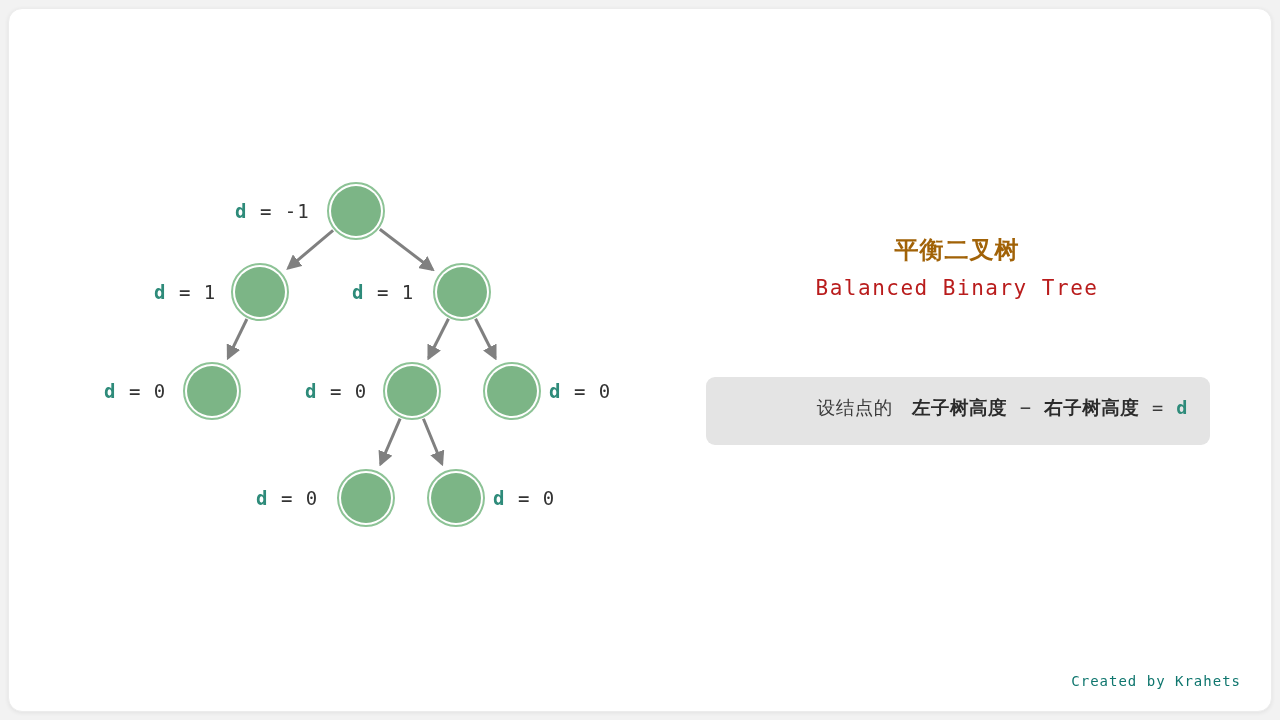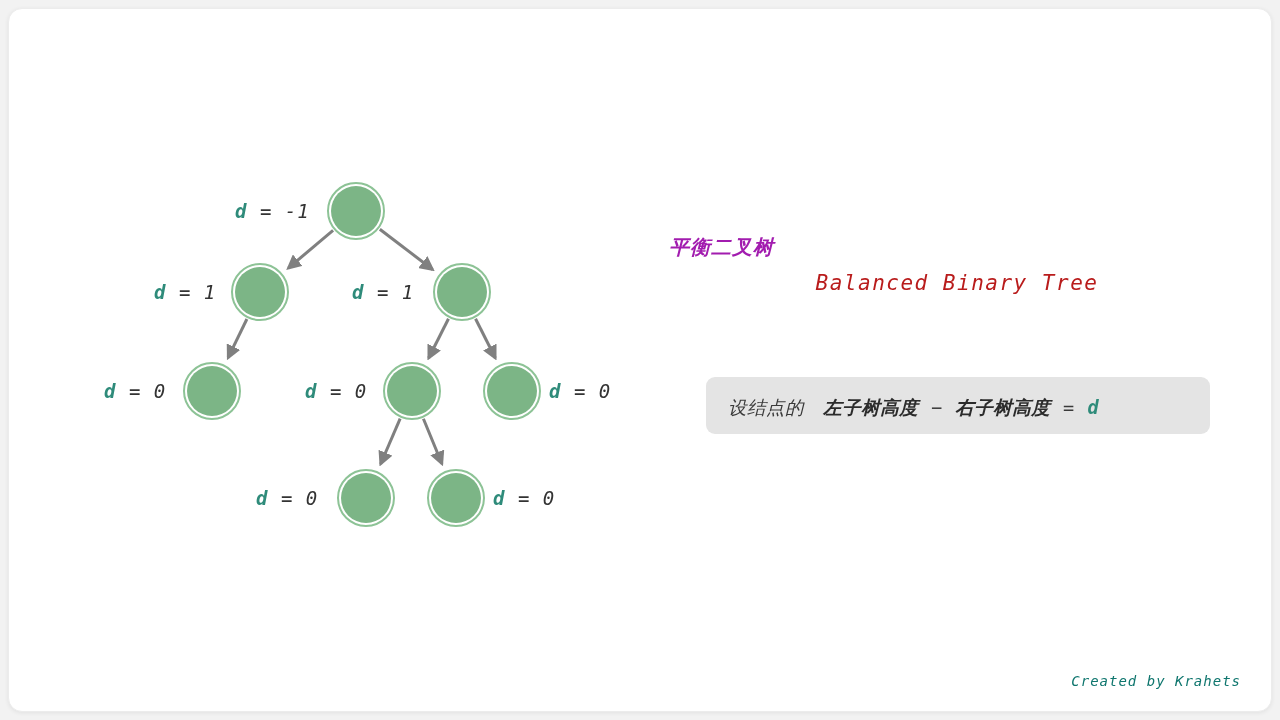--- a/index.html
+++ b/index.html
@@ -11,21 +11,20 @@
   }
   #card {
     position: absolute;
     left: 8px; top: 8px;
     width: 1264px; height: 704px;
     background: #ffffff;
     border-radius: 14px;
     border: 1px solid #ececec;
     box-shadow: 0 1px 4px rgba(0,0,0,0.07);
     overflow: hidden;
-    font-style: italic;
   }
   #stage { position: absolute; inset: 0; }
   svg.tree { position: absolute; left: 0; top: 0; width: 1280px; height: 720px; }
 
   .node-label {
     position: absolute;
     font-family: "DejaVu Sans Mono", monospace;
     font-size: 19px;
     letter-spacing: 1px;
     white-space: nowrap;
@@ -34,45 +33,46 @@
   .node-label .v-d { color: #2e8b7a; font-weight: bold; }
   .node-label .v-eq { color: #333333; }
   .node-label .v-num { color: #333333; }
 
   #right-panel {
     position: absolute;
     left: 660px; top: 225px;
     width: 580px;
   }
   #title {
-    text-align: left;
+    text-align: center;
     font-family: "DejaVu Sans", sans-serif;
-    font-size: 20px;
+    font-size: 24px;
     font-weight: bold;
-    color: #a21caf;
+    color: #a16207;
     letter-spacing: 1px;
     width: 576px;
     margin-left: 0;
   }
   #subtitle {
     text-align: center;
     font-family: "DejaVu Sans Mono", monospace;
     font-size: 21px;
     color: #b91c1c;
     letter-spacing: 1.5px;
     margin-top: 10px;
     width: 576px;
   }
   #infobox {
     position: absolute;
     left: 37px; top: 143px;
     width: 504px;
-    padding: 16px 22px 12px 22px;
+    padding: 16px 22px 23px 22px;
     background: #e4e4e4;
     border-radius: 9px;
+    text-align: right;
   }
   .info-line {
     font-family: "DejaVu Sans", sans-serif;
     font-size: 18.5px;
     color: #3a3a3a;
     white-space: nowrap;
     line-height: 1.58;
     letter-spacing: 0.5px;
   }
   .info-line .bold { font-weight: bold; color: #2b2b2b; }

